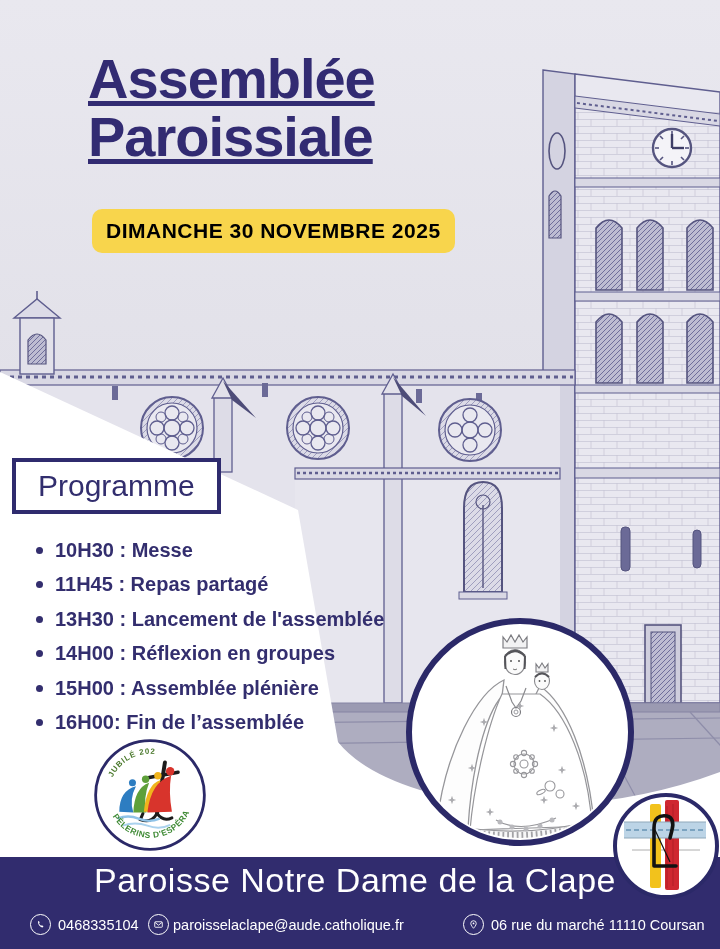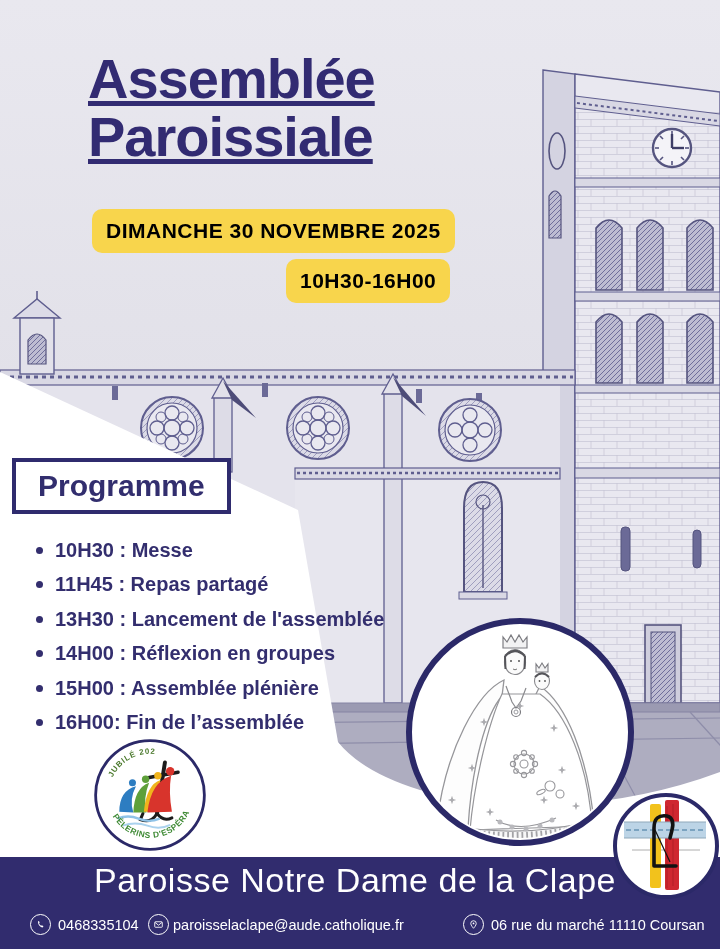--- a/index.html
+++ b/index.html
@@ -6,21 +6,21 @@
   .poster{position:relative;width:720px;height:949px;overflow:hidden;
           font-family:"Liberation Sans",sans-serif;background:linear-gradient(180deg,#e9e8ef 0%,#e2e1e9 40%,#d9d8e3 75%);}
   .bg-art{position:absolute;inset:0;z-index:0;}
   .title{position:absolute;left:88px;top:50px;z-index:2;color:#322b72;font-weight:800;
          font-size:56px;line-height:58px;letter-spacing:-1px;text-decoration:underline;}
   .badge{position:absolute;z-index:2;background:#f8d54c;color:#000000;font-weight:800;
          font-size:21px;padding:10px 14px;border-radius:10px;letter-spacing:.5px;white-space:nowrap;}
   .badge.date{left:92px;top:209px;}
   .badge.time{left:286px;top:259px;}
   .prog-box{position:absolute;left:12px;top:458px;z-index:2;background:#fff;border:4px solid #2f2b6e;
-            padding:7px 22px;color:#322e6e;font-size:30px;font-weight:700;}
+            padding:7px 22px;color:#322e6e;font-size:30px;font-weight:400;}
   .prog-list{position:absolute;left:30px;top:527px;z-index:2;margin:6px;padding:0;list-style:none;}
   .prog-list li{display:flex;align-items:center;height:34.5px;color:#332e6e;font-size:20px;font-weight:700;white-space:nowrap;}
   .prog-list li .dot{width:7px;height:7px;border-radius:50%;background:#332e6e;margin-right:12px;flex:0 0 auto;}
   .footer-bar{position:absolute;left:0;top:857px;width:720px;height:92px;background:#312c6e;z-index:2;}
   .parish-name{position:absolute;left:0;top:4px;width:710px;text-align:center;color:#fff;
                font-size:34px;font-weight:400;letter-spacing:.5px;}
   .contact{position:absolute;top:57px;display:flex;align-items:center;color:#fff;font-size:14.5px;font-weight:400;white-space:nowrap;}
   .contact .cicon{width:19px;height:19px;border:1.3px solid #fff;border-radius:50%;display:flex;
                   align-items:center;justify-content:center;margin-right:7px;flex:0 0 auto;}
   .contact.c1{left:30px;}
@@ -268,21 +268,20 @@
         </g>
       </g>
     </g>
   </svg>
 
   <div class="title">
     <div>Assemblée</div>
     <div>Paroissiale</div>
   </div>
   <div class="badge date">DIMANCHE 30 NOVEMBRE 2025</div>
-  <div class="badge time">10H30-16H00</div>
 
   <div class="prog-box">Programme</div>
   <ul class="prog-list">
     <li>
         <span class="dot"></span>
         <span>10H30 : Messe</span>
       </li>
     <li>
         <span class="dot"></span>
         <span>11H45 : Repas partagé</span>

